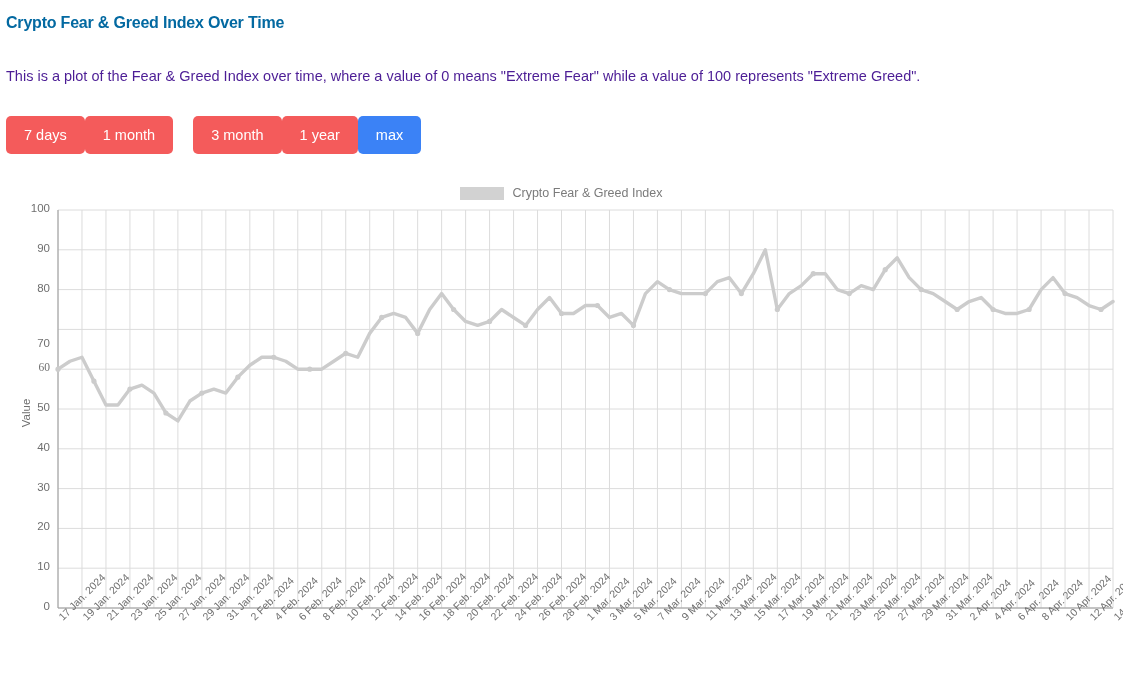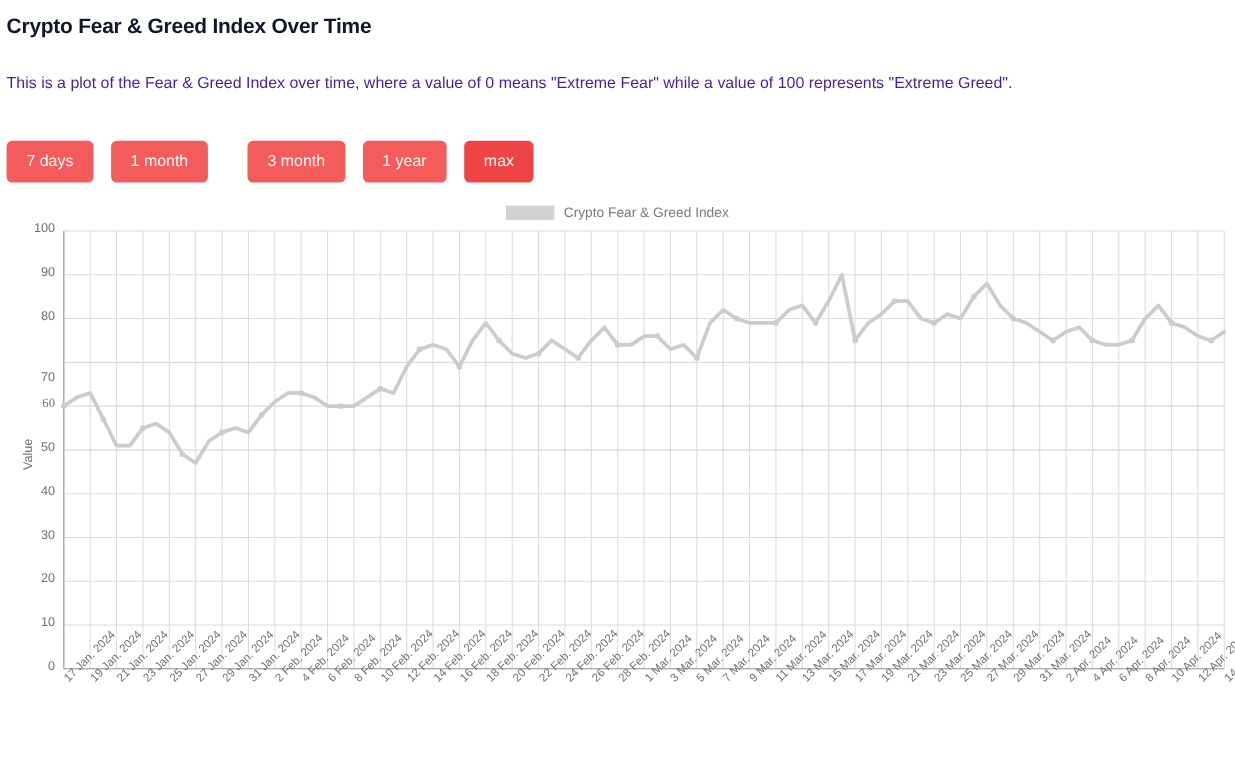--- a/index.html
+++ b/index.html
@@ -9,39 +9,38 @@
     background: #ffffff;
     font-family: "Liberation Sans", sans-serif;
     color: #3c4043;
     overflow: hidden;
   }
   #page { position: relative; width: 1123px; height: 697px; }
 
   #page-title {
     position: absolute;
     left: 6px; top: 14px;
-    font-size: 19px;
+    font-size: 16px;
     font-weight: bold;
-    color: #0f172a;
+    color: #0369a1;
     letter-spacing: -0.2px;
   }
   #page-subtitle {
     position: absolute;
     left: 6px; top: 68px;
     font-size: 14.5px;
     font-weight: normal;
     color: #4c1d95;
     white-space: nowrap;
   }
 
   #range-buttons {
     position: absolute;
-    left: 6px; top: 128px;
+    left: 6px; top: 116px;
     display: flex;
-    gap: 16px;
   }
   .range-button {
     height: 38px;
     padding: 0 18px;
     border: none;
     border-radius: 5px;
     color: #ffffff;
     font-size: 14.5px;
     font-family: "Liberation Sans", sans-serif;
     cursor: pointer;
@@ -115,21 +114,21 @@
 <div id="page">
 
   <div id="page-title">Crypto Fear &amp; Greed Index Over Time</div>
   <div id="page-subtitle">This is a plot of the Fear &amp; Greed Index over time, where a value of 0 means "Extreme Fear" while a value of 100 represents "Extreme Greed".</div>
 
   <div id="range-buttons">
       <button class="range-button" style="background: rgb(244, 91, 91);">7 days</button>
       <button class="range-button" style="background: rgb(244, 91, 91);">1 month</button>
       <button class="range-button" style="background: rgb(244, 91, 91); margin-left: 20px;">3 month</button>
       <button class="range-button" style="background: rgb(244, 91, 91);">1 year</button>
-      <button class="range-button" style="background: #ef4444;">max</button>
+      <button class="range-button" style="background: #3b82f6;">max</button>
     </div>
 
   <div id="chart-area">
 
     <div id="chart-legend">
       <span id="legend-swatch"></span>
       <span id="legend-label">Crypto Fear &amp; Greed Index</span>
     </div>
 
     <div id="plot-wrap">

